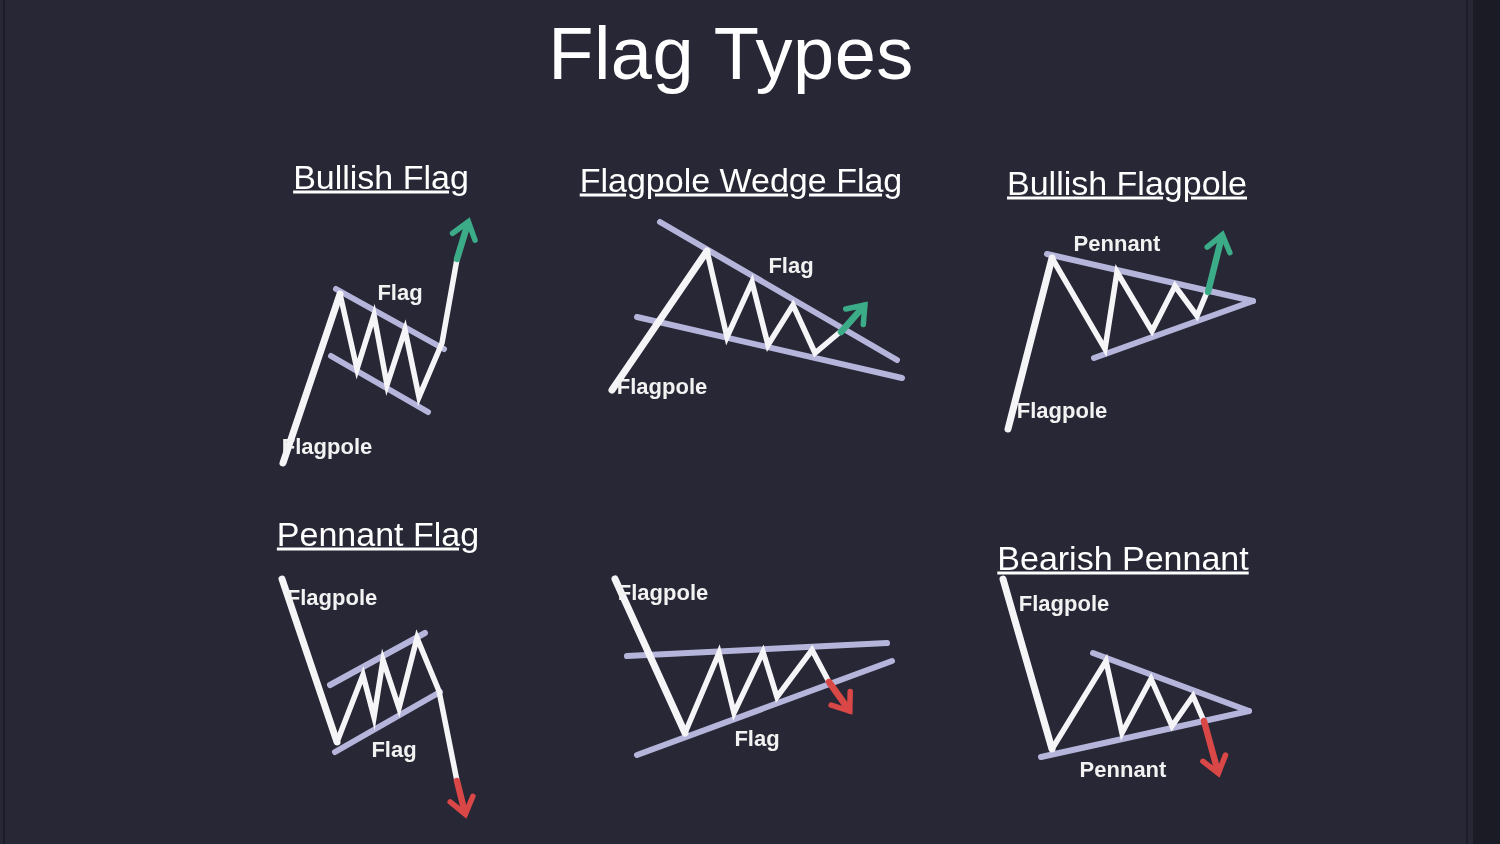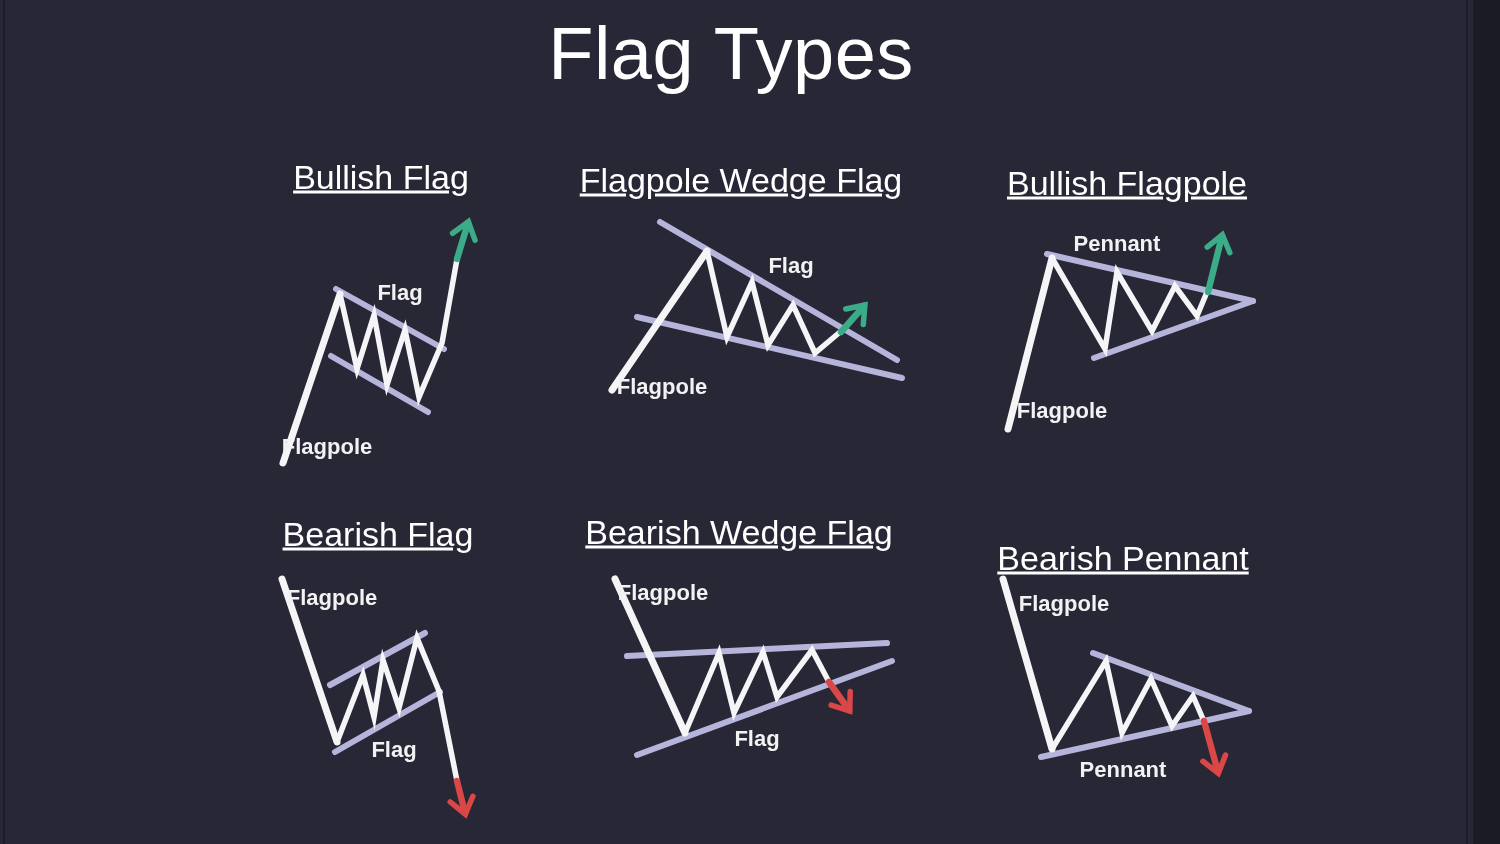--- a/index.html
+++ b/index.html
@@ -115,22 +115,21 @@
       <path class="lav" d="M1041,757 L1249,711"></path>
       <path class="wht pole" d="M1003,579 L1052,749"></path>
       <path class="wht zig" d="M1052,749 L1106,661 L1122,733 L1151,679 L1172,726 L1193,696 L1203,719"></path>
       <path class="arrow down" d="M1204,721 L1218,772" marker-end="url(#head-red)"></path>
     </g>
   </svg>
 
   <div class="section-title" style="left:381px;top:177px">Bullish Flag</div>
   <div class="section-title" style="left:741px;top:180px">Flagpole Wedge Flag</div>
   <div class="section-title" style="left:1127px;top:183px">Bullish Flagpole</div>
-  <div class="section-title" style="left:378px;top:534px">Bearish Flag</div>
-  <div class="section-title" style="left:739px;top:532px">Bearish Wedge Flag</div>
+  <div class="section-title" style="left:378px;top:534px">Pennant Flag</div>
   <div class="section-title" style="left:1123px;top:558px">Bearish Pennant</div>
 
   <div class="diagram-label" style="left:400px;top:293px">Flag</div>
   <div class="diagram-label" style="left:327px;top:447px">Flagpole</div>
 
   <div class="diagram-label" style="left:791px;top:266px">Flag</div>
   <div class="diagram-label" style="left:662px;top:387px">Flagpole</div>
 
   <div class="diagram-label" style="left:1117px;top:244px">Pennant</div>
   <div class="diagram-label" style="left:1062px;top:411px">Flagpole</div>

